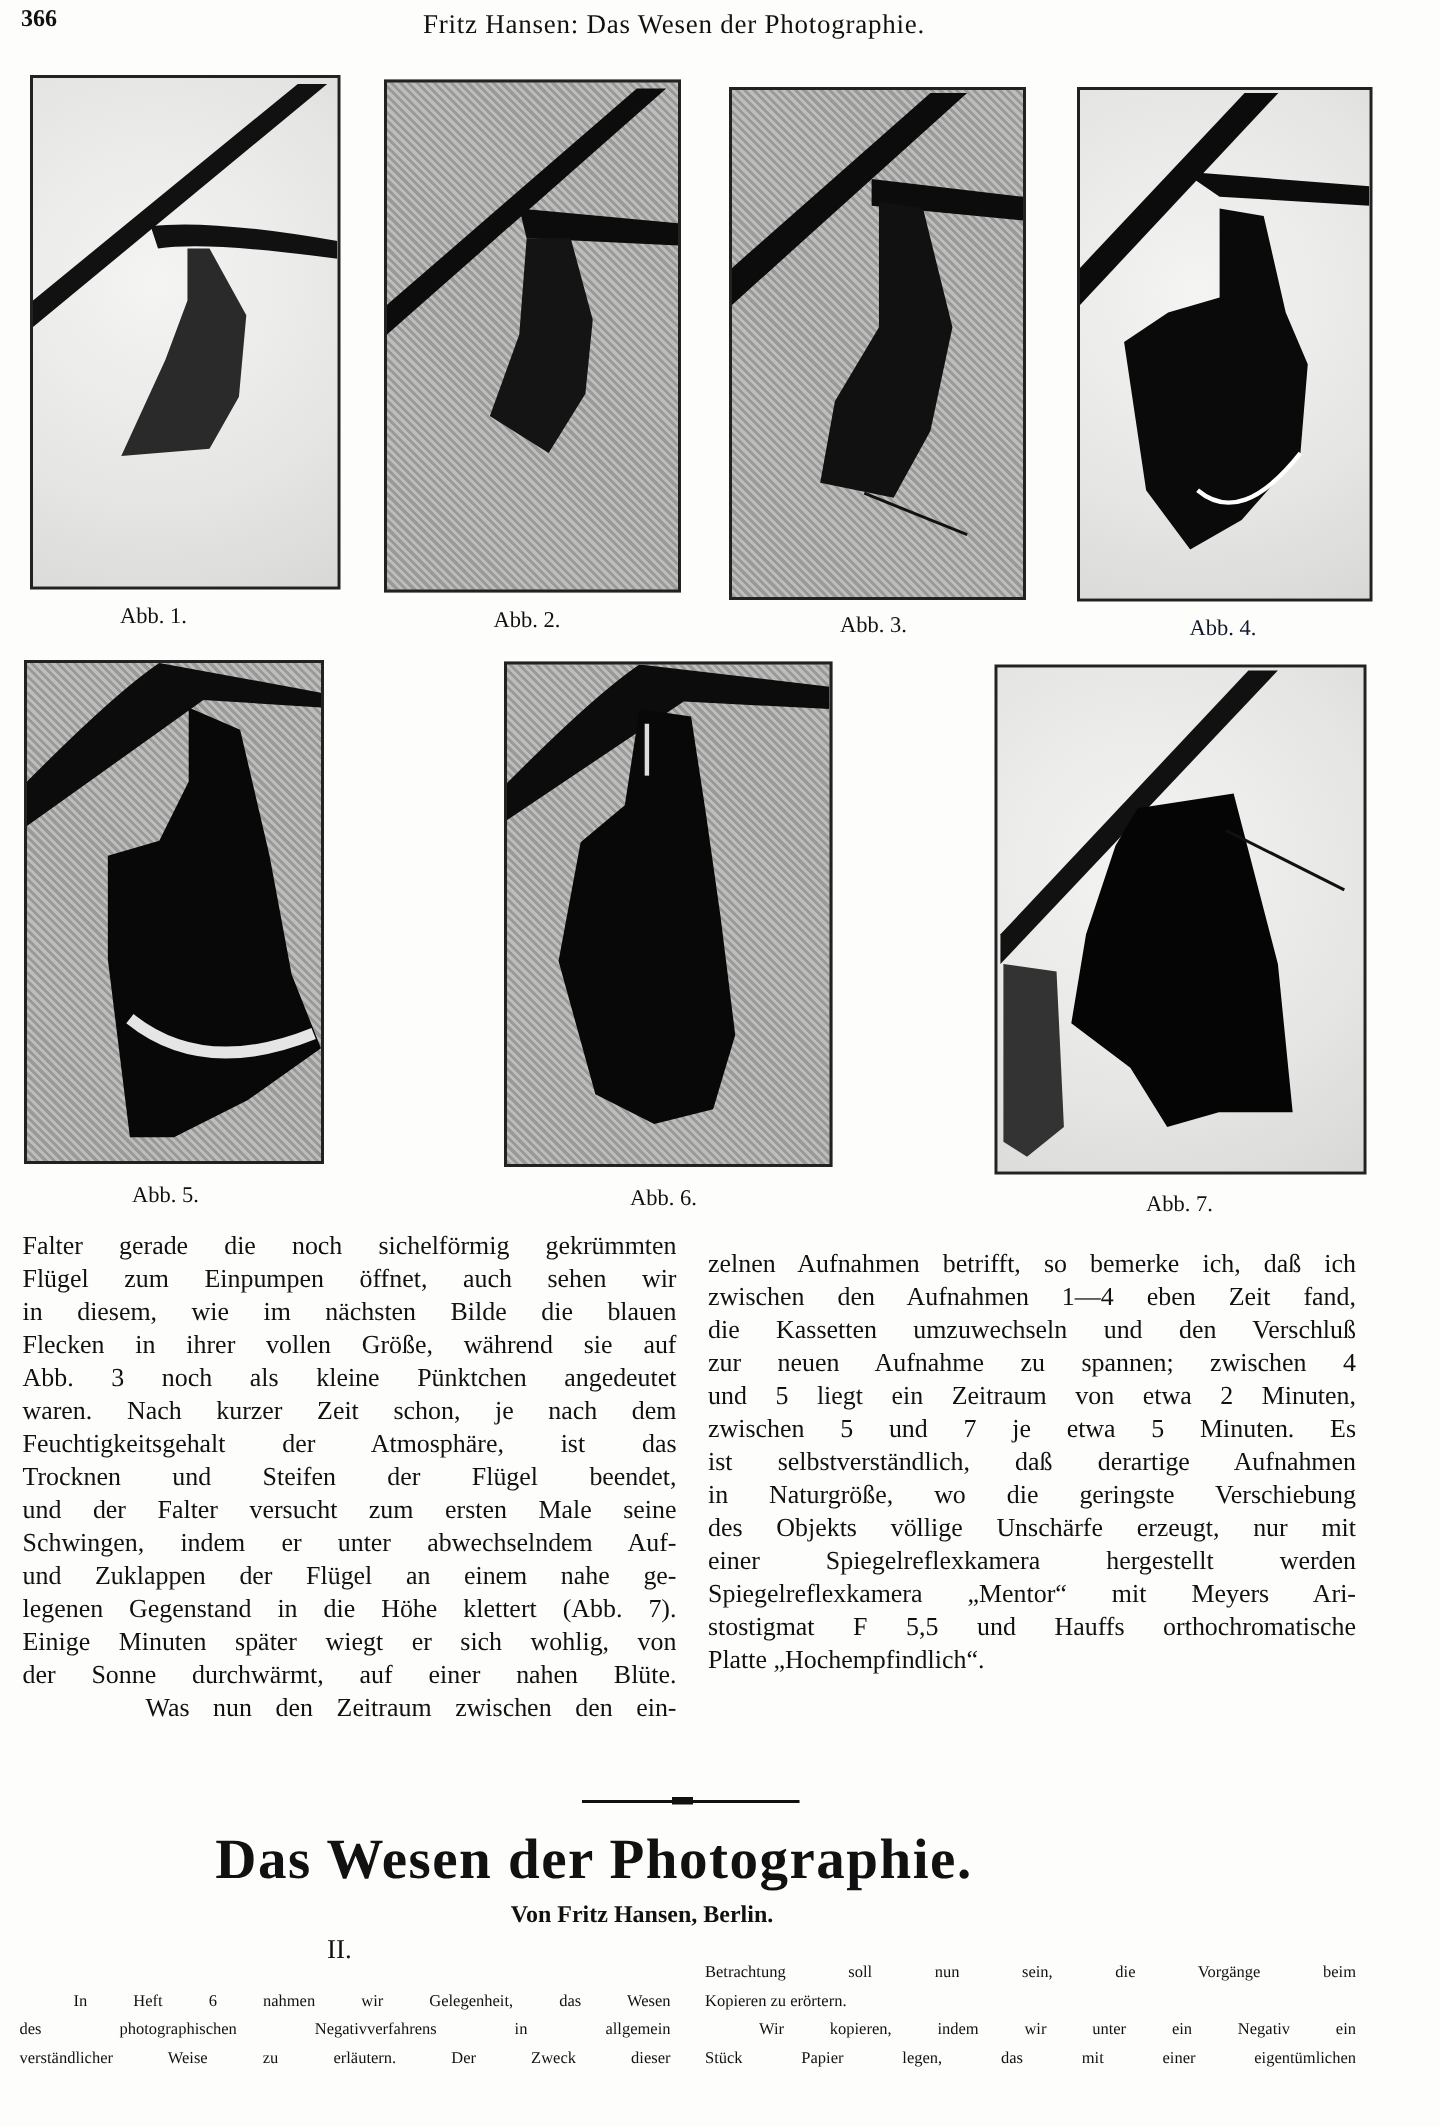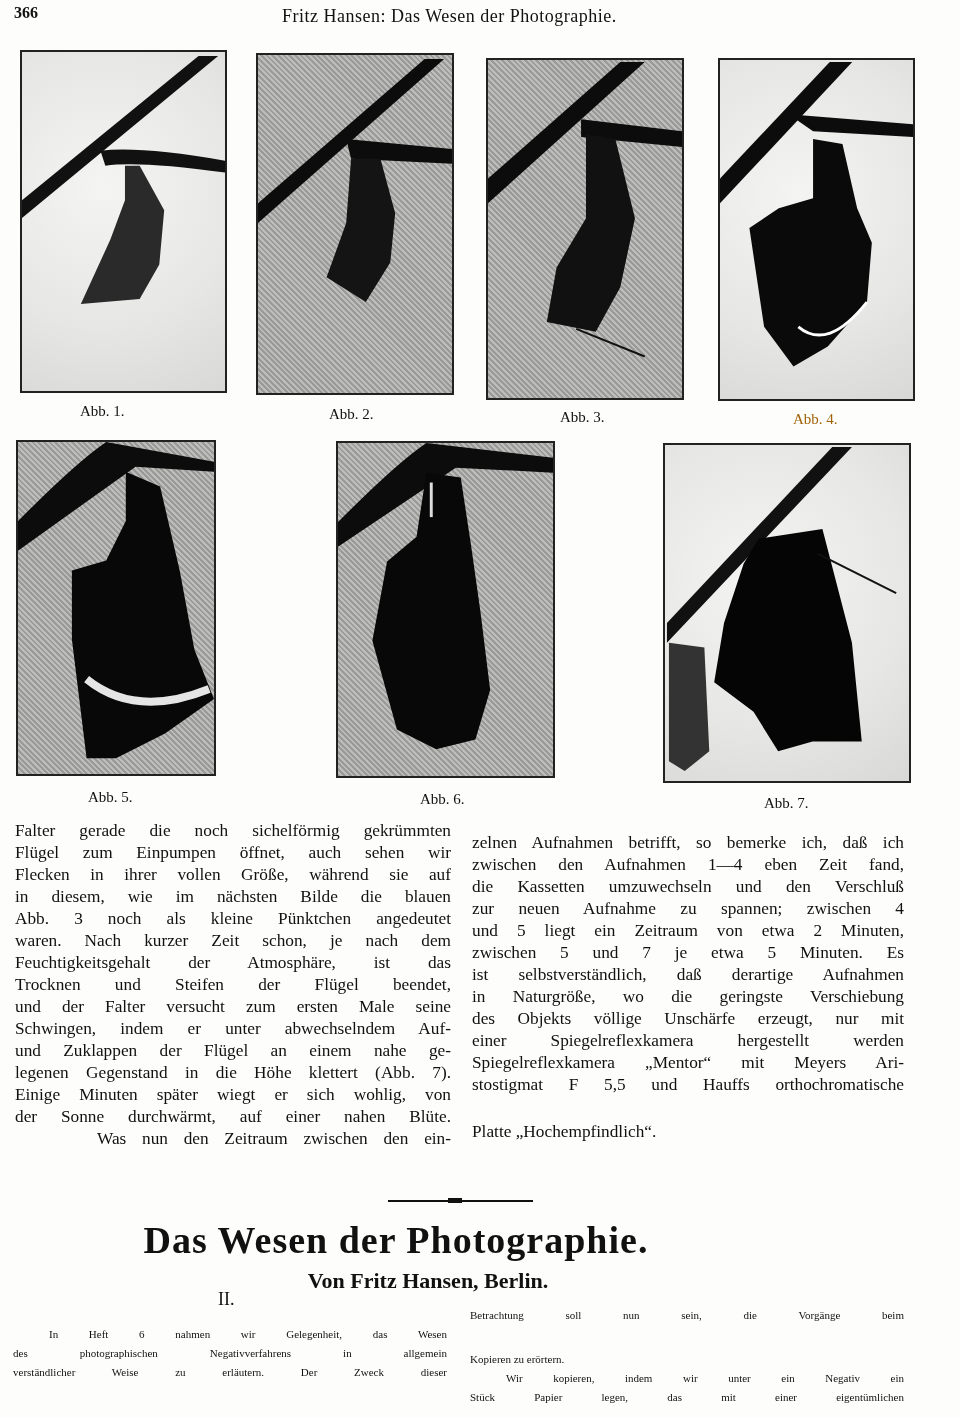--- a/index.html
+++ b/index.html
@@ -8,27 +8,27 @@
   .runhead{top:4px;left:0;width:960px;height:26px;}
   .pageno{position:absolute;left:14px;top:0;font-size:16px;font-weight:bold;font-family:"Liberation Serif",serif;}
   .runtitle{position:absolute;left:282px;top:2px;font-size:18px;font-family:"Liberation Serif",serif;letter-spacing:0.5px;}
   .photo{position:absolute;border:2px solid #222;box-sizing:border-box;overflow:hidden;}
   .photo.light{background:radial-gradient(circle at 40% 40%,#f4f4f2 0%,#e6e6e4 60%,#d8d8d6 100%);}
   .photo.dark{background:repeating-linear-gradient(45deg,#9a9a98 0 2px,#bdbdbb 2px 4px),#aaa;}
   .photo svg{position:absolute;left:0;top:0;width:100%;height:100%;}
   .caption{position:absolute;font-size:15px;font-family:"Liberation Serif",serif;}
   .col{position:absolute;font-family:"Liberation Serif",serif;font-size:17.3px;line-height:22px;}
   .col .ln{display:block;white-space:nowrap;text-align:justify;text-align-last:justify;}
-  .col .ln.last{text-align-last:left;margin-top:25px;}
+  .col .ln.last{text-align-last:left;}
   .col .ln.indent{padding-left:36px;}
   .col .ln.indent2{padding-left:82px;}
   .rule{position:absolute;left:388px;top:1200px;width:145px;height:2px;background:#111;}
   .rule .mid{position:absolute;left:60px;top:-2px;width:14px;height:5px;background:#111;}
   .title{position:absolute;left:0;width:792px;top:1218px;text-align:center;font-family:"Liberation Serif",serif;font-weight:bold;font-size:38px;letter-spacing:1px;}
-  .byline{position:absolute;left:0;width:856px;top:1268px;text-align:center;font-family:"Liberation Serif",serif;font-weight:bold;font-size:22px;}
+  .byline{position:absolute;left:0;width:856px;top:1268px;text-align:center;font-family:"Liberation Serif",serif;font-weight:bold;font-size:16px;}
   .section{position:absolute;left:218px;top:1289px;font-size:18px;font-family:Liberation Serif, serif;}
   .col2 .ln{font-size:11px;line-height:19px;}
 </style>
 </head>
 <body>
 
 <div class="abs runhead">
   <span class="pageno">366</span>
   <span class="runtitle">Fritz Hansen: Das Wesen der Photographie.</span>
 </div>
@@ -60,21 +60,21 @@
     <polygon points="0,120 0,145 135,2 112,2" fill="#0c0c0c"></polygon>
     <path d="M70,55 L197,65 L197,78 L95,72Z" fill="#0c0c0c"></path>
     <path d="M95,80 L125,85 L140,150 L155,185 L150,245 L110,290 L75,310 L45,270 L30,170 L60,150 L95,140Z" fill="#0a0a0a"></path>
     <path d="M80,270 Q110,295 150,245" stroke="#fff" stroke-width="3" fill="none"></path>
   </svg>
 </div>
 
 <div class="caption" style="left:80px;top:403px;">Abb. 1.</div>
 <div class="caption" style="left:329px;top:406px;">Abb. 2.</div>
 <div class="caption" style="left:560px;top:409px;">Abb. 3.</div>
-<div class="caption" style="left:793px;top:411px;color:#a16207;">Abb. 4.</div>
+<div class="caption" style="left:793px;top:411px;color:#0f172a;">Abb. 4.</div>
 
 <div class="photo dark" style="left:16px;top:440px;width:200px;height:336px;">
   <svg viewBox="0 0 200 336" preserveAspectRatio="none">
     <path d="M0,80 Q60,20 90,0 L200,20 L200,30 L120,25 L0,110Z" fill="#0c0c0c"></path>
     <path d="M110,30 L145,45 L165,130 L180,210 L200,260 L150,295 L100,320 L70,320 L55,200 L55,130 L90,120 L110,80Z" fill="#080808"></path>
     <path d="M70,240 Q120,280 195,250" stroke="#e5e5e5" stroke-width="8" fill="none"></path>
   </svg>
 </div>
 <div class="photo dark" style="left:336px;top:441px;width:219px;height:337px;">
   <svg viewBox="0 0 219 337" preserveAspectRatio="none">
@@ -92,22 +92,22 @@
   </svg>
 </div>
 
 <div class="caption" style="left:88px;top:789px;">Abb. 5.</div>
 <div class="caption" style="left:420px;top:791px;">Abb. 6.</div>
 <div class="caption" style="left:764px;top:795px;">Abb. 7.</div>
 
 <div class="col" style="left:15px;top:820px;width:436px;">
   <span class="ln">Falter gerade die noch sichelförmig gekrümmten</span>
   <span class="ln">Flügel zum Einpumpen öffnet, auch sehen wir</span>
+  <span class="ln">in diesem, wie im nächsten Bilde die blauen</span>
   <span class="ln">Flecken in ihrer vollen Größe, während sie auf</span>
-  <span class="ln">in diesem, wie im nächsten Bilde die blauen</span>
   <span class="ln">Abb. 3 noch als kleine Pünktchen angedeutet</span>
   <span class="ln">waren. Nach kurzer Zeit schon, je nach dem</span>
   <span class="ln">Feuchtigkeitsgehalt der Atmosphäre, ist das</span>
   <span class="ln">Trocknen und Steifen der Flügel beendet,</span>
   <span class="ln">und der Falter versucht zum ersten Male seine</span>
   <span class="ln">Schwingen, indem er unter abwechselndem Auf-</span>
   <span class="ln">und Zuklappen der Flügel an einem nahe ge-</span>
   <span class="ln">legenen Gegenstand in die Höhe klettert (Abb. 7).</span>
   <span class="ln">Einige Minuten später wiegt er sich wohlig, von</span>
   <span class="ln">der Sonne durchwärmt, auf einer nahen Blüte.</span>

